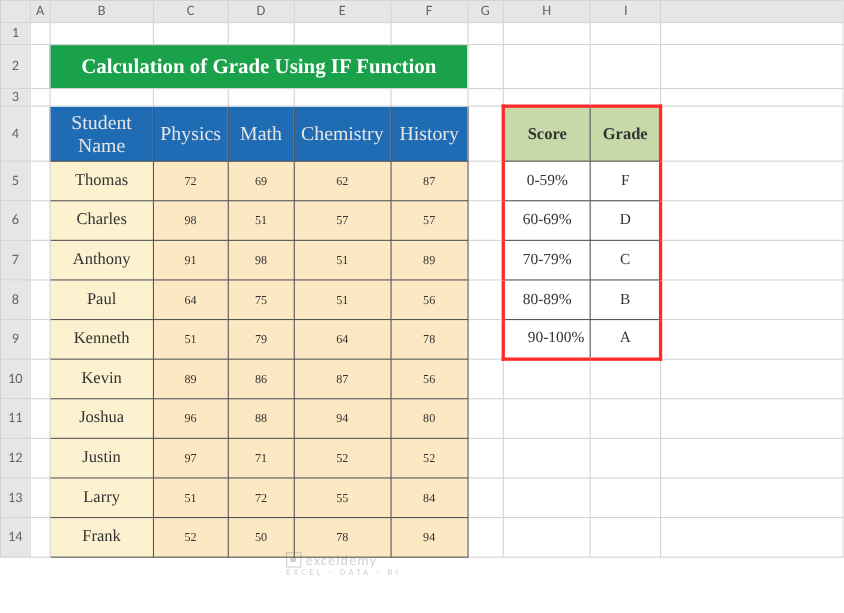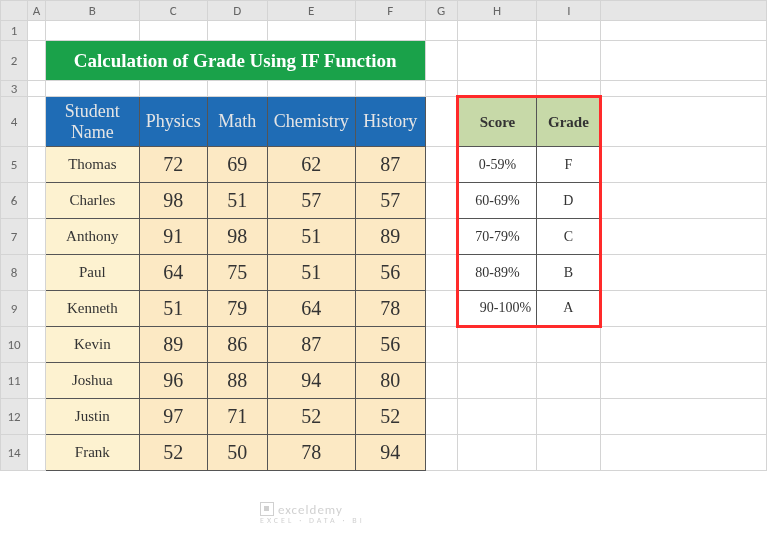--- a/index.html
+++ b/index.html
@@ -58,21 +58,21 @@
   }
   .mainhdr {
     background: #1f6cb5 !important;
     color: #e5e5e5;
     font-family: 'Georgia', serif;
     font-weight: normal;
     font-size: 18px;
     border: 1px solid #555 !important;
   }
   .student { background: #fdf2d0 !important; font-family: 'Georgia', serif; font-size: 15px; border: 1px solid #555 !important; }
-  .score   { background: #fce9c4 !important; font-family: 'Georgia', serif; font-size: 20px; border: 1px solid #555 !important; }
+  .score   { background: #fce9c4 !important; font-family: 'Georgia', serif; font-size: 11px; border: 1px solid #555 !important; }
 
   .gh { background: #c7d9a8 !important; font-family: 'Georgia', serif; font-weight: bold; font-size: 15px; border: 1px solid #555 !important; margin-left: 36px; }
   .gc { background: #fff !important; font-family: 'Georgia', serif; font-size: 14px; border: 1px solid #555 !important; }
   .gh.top-left    { border-top: 3px solid #ff2a2a !important; border-left: 3px solid #ff2a2a !important; }
   .gh.top-right   { border-top: 3px solid #ff2a2a !important; border-right: 3px solid #ff2a2a !important; }
   .gc.left        { border-left: 3px solid #ff2a2a !important; }
   .gc.right       { border-right: 3px solid #ff2a2a !important; }
   .gc.bottom-left { border-left: 3px solid #ff2a2a !important; border-bottom: 3px solid #ff2a2a !important; padding-left: 16px; }
   .gc.bottom-right{ border-right: 3px solid #ff2a2a !important; border-bottom: 3px solid #ff2a2a !important; }
 
@@ -273,20 +273,33 @@
     <td class="score">97</td>
     <td class="score">71</td>
     <td class="score">52</td>
     <td class="score">52</td>
     <td></td>
         <td></td>
         <td></td>
         <td></td>
       </tr>
 
+  <tr class="rd">
+        <th class="rowhdr">13</th>
+        <td></td>
+    <td class="student">Larry</td>
+    <td class="score">51</td>
+    <td class="score">72</td>
+    <td class="score">55</td>
+    <td class="score">84</td>
+    <td></td>
+        <td></td>
+        <td></td>
+        <td></td>
+      </tr>
 
   <tr class="rd">
         <th class="rowhdr">14</th>
         <td></td>
     <td class="student">Frank</td>
     <td class="score">52</td>
     <td class="score">50</td>
     <td class="score">78</td>
     <td class="score">94</td>
     <td></td>

